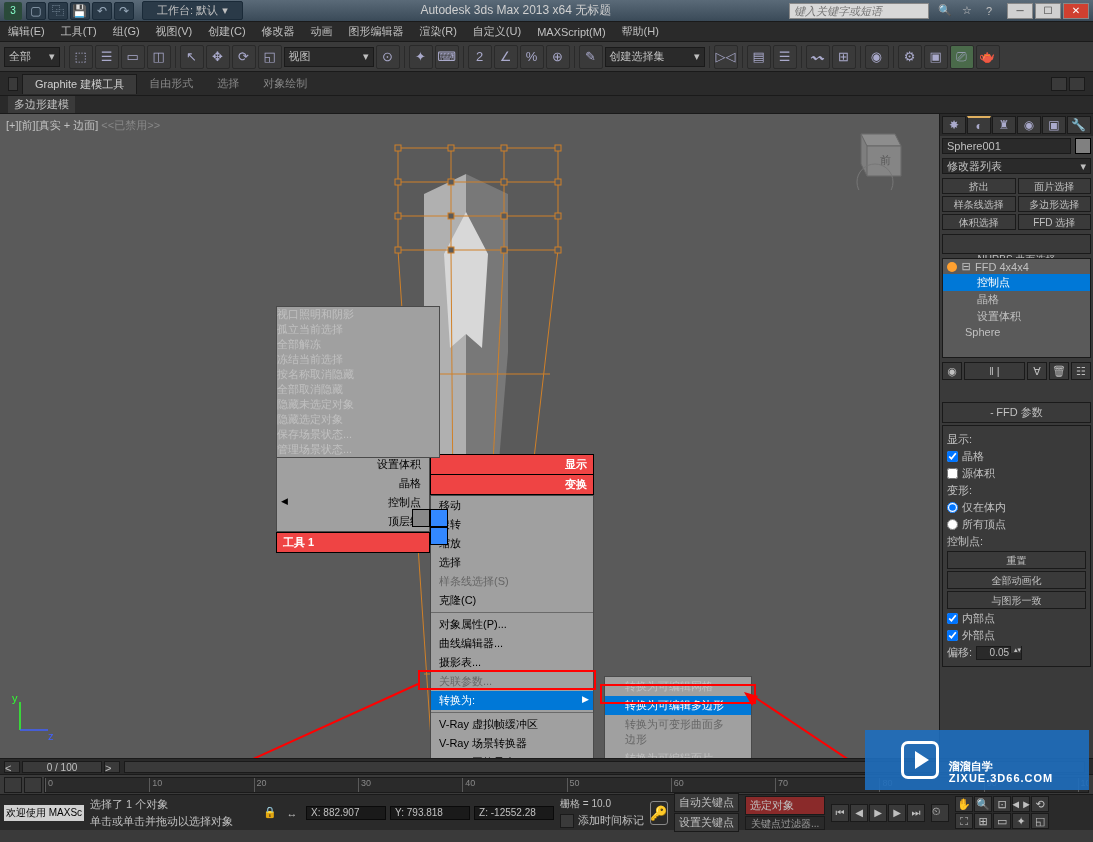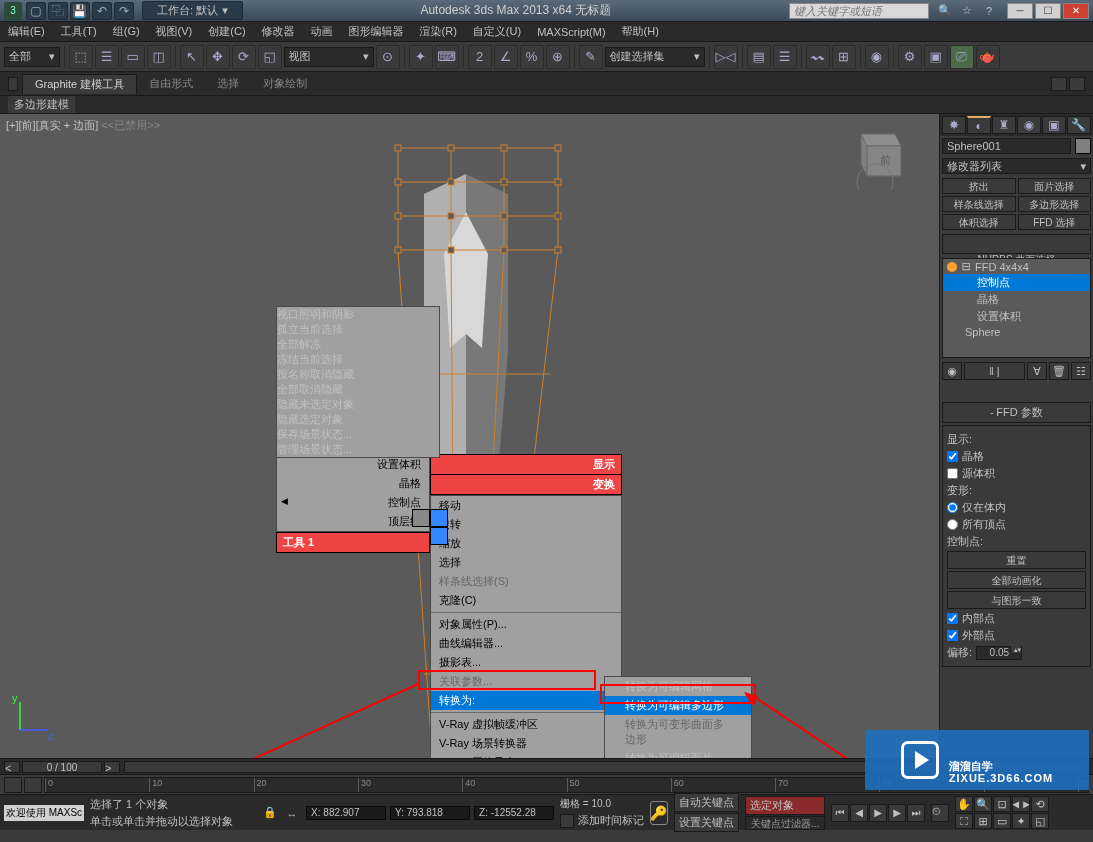--- a/index.html
+++ b/index.html
@@ -47,21 +47,21 @@
 .viewport { flex: 1; background: #5a5a5a; position: relative; overflow: hidden; }
 .viewport .vlabel { position: absolute; top: 4px; left: 6px; color: #c0c0c0; font-size: 11px; }
 .viewport .vlabel .dis { color: #888; }
 .viewcube { position: absolute; top: 12px; right: 24px; width: 80px; height: 64px; opacity: 0.45; pointer-events:none; }
 .viewcube svg { width: 100%; height: 100%; }
 .viewport svg.content { position: absolute; top: 0; left: 0; width: 100%; height: 100%; }
 
 
 .quad { position: absolute; top: 340px; left: 276px; display: flex; z-index: 10; }
 .quad .col1 { width: 154px; }
-.quad .col2 { width: 192px; }
+.quad .col2 { width: 164px; }
 .quad .hdr { background: #ef4444; color: #fff; padding: 2px 6px; text-align: left; font-weight: bold; border:1px solid #000; }
 .quad .hdr.right { text-align: right; }
 .quad .pane { background: #a0a0a0; color: #000; border: 1px solid #4a4a4a; }
 .quad .pane .itm { padding: 2px 8px; cursor: default; position:relative; text-align:right; }
 .quad .pane .itm.left { text-align:left; }
 .quad .pane .itm.dis { color: #666; }
 .quad .pane .itm.sel { background: #0078d7; color: #fff; }
 .quad .pane .itm.sub::after { content: "▶"; position:absolute; right:4px; font-size:9px; top:3px; }
 .quad .pane .itm.subL::before { content: "◀"; position:absolute; left:4px; font-size:9px; top:3px; }
 .quad .pane .sep { height: 1px; background: #6a6a6a; margin: 2px 0; }

